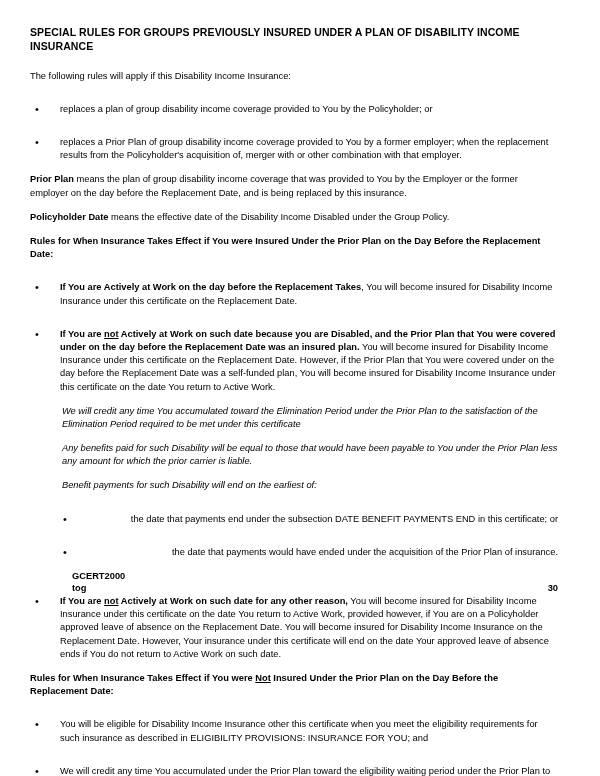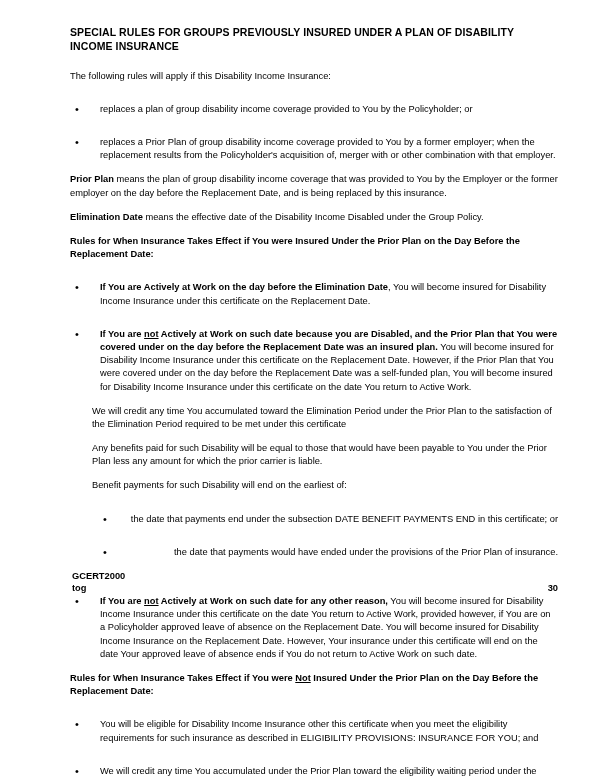--- a/index.html
+++ b/index.html
@@ -11,21 +11,21 @@
     height: 776px;
     background: #ffffff;
     font-family: "Liberation Sans", sans-serif;
     color: #000000;
   }
   .page {
     position: relative;
     width: 600px;
     height: 612px;
     box-sizing: border-box;
-    padding: 26px 42px 0 70px;
+    padding: 26px 42px 0 30px;
   }
   h1.doc-title {
     font-size: 10.5px;
     font-weight: bold;
     line-height: 1.32;
     margin: 0 0 16px 0;
     letter-spacing: 0.1px;
   }
   p.para {
     font-size: 9.3px;
@@ -63,21 +63,22 @@
     margin-left: 30px;
     text-align: right;
   }
   ul.bullets.inner li {
     padding-left: 26px;
   }
   ul.bullets.inner li::before {
     left: 3px;
   }
   .indent-block {
-    margin-left: 22px;
+    margin-left: 32px;
+    font-style: italic;
   }
   .spacer-sm { height: 5px; }
   .section-head {
     font-size: 9.3px;
     font-weight: bold;
     line-height: 1.42;
     margin: 0 0 11px 0;
   }
   .footer {
     position: absolute;
@@ -112,38 +113,38 @@
 
   <p class="para">The following rules will apply if this Disability Income Insurance:</p>
 
   <ul class="bullets">
     <li>replaces a plan of group disability income coverage provided to You by the Policyholder; or</li>
     <li>replaces a Prior Plan of group disability income coverage provided to You by a former employer; when the replacement results from the Policyholder's acquisition of, merger with or other combination with that employer.</li>
   </ul>
 
   <p class="para"><span class="bold">Prior Plan</span><span> means the plan of group disability income coverage that was provided to You by the Employer or the former employer on the day before the Replacement Date, and is being replaced by this insurance.</span></p>
 
-  <p class="para"><span class="bold">Elimination Date</span><span> means the effective date of the Disability Income Disabled under the Group Policy.</span></p>
+  <p class="para"><span class="bold">Policyholder Date</span><span> means the effective date of the Disability Income Disabled under the Group Policy.</span></p>
 
   <p class="section-head">Rules for When Insurance Takes Effect if You were Insured Under the Prior Plan on the Day Before the Replacement Date:</p>
 
   <ul class="bullets">
-    <li><span class="bold">If You are Actively at Work on the day before the Elimination Date</span><span>, You will become insured for Disability Income Insurance under this certificate on the Replacement Date.</span></li>
+    <li><span class="bold">If You are Actively at Work on the day before the Replacement Takes</span><span>, You will become insured for Disability Income Insurance under this certificate on the Replacement Date.</span></li>
     <li><span class="bold">If You are </span><span class="bold uline">not</span><span class="bold"> Actively at Work on such date because you are Disabled, and the Prior Plan that You were covered under on the day before the Replacement Date was an insured plan.</span><span>  You will become insured for Disability Income Insurance under this certificate on the Replacement Date. However, if the Prior Plan that You were covered under on the day before the Replacement Date was a self-funded plan, You will become insured for Disability Income Insurance under this certificate on the date You return to Active Work.</span></li>
   </ul>
 
   <div class="indent-block">
     <p class="para">We will credit any time You accumulated toward the Elimination Period under the Prior Plan to the satisfaction of the Elimination Period required to be met under this certificate</p>
     <p class="para">Any benefits paid for such Disability will be equal to those that would have been payable to You under the Prior Plan less any amount for which the prior carrier is liable.</p>
     <p class="para tight">Benefit payments for such Disability will end on the earliest of:</p>
   </div>
 
   <ul class="bullets inner">
     <li>the date that payments end under the subsection DATE BENEFIT PAYMENTS END in this certificate; or</li>
-    <li>the date that payments would have ended under the provisions of the Prior Plan of insurance.</li>
+    <li>the date that payments would have ended under the acquisition of the Prior Plan of insurance.</li>
   </ul>
 
   <div class="spacer-sm"></div>
 
   <ul class="bullets">
     <li><span class="bold">If You are </span><span class="bold uline">not</span><span class="bold"> Actively at Work on such date for any other reason,</span><span> You will become insured for Disability Income Insurance under this certificate on the date You return to Active Work, provided however, if You are on a Policyholder approved leave of absence on the Replacement Date.  You will become insured for Disability Income Insurance on the Replacement Date.  However, Your insurance under this certificate will end on the date Your approved leave of absence ends if You do not return to Active Work on such date.</span></li>
   </ul>
 
   <p class="section-head"><span>Rules for When Insurance Takes Effect if You were </span><span class="uline">Not</span><span> Insured Under the Prior Plan on the Day Before the Replacement Date</span><span>:</span></p>
 

